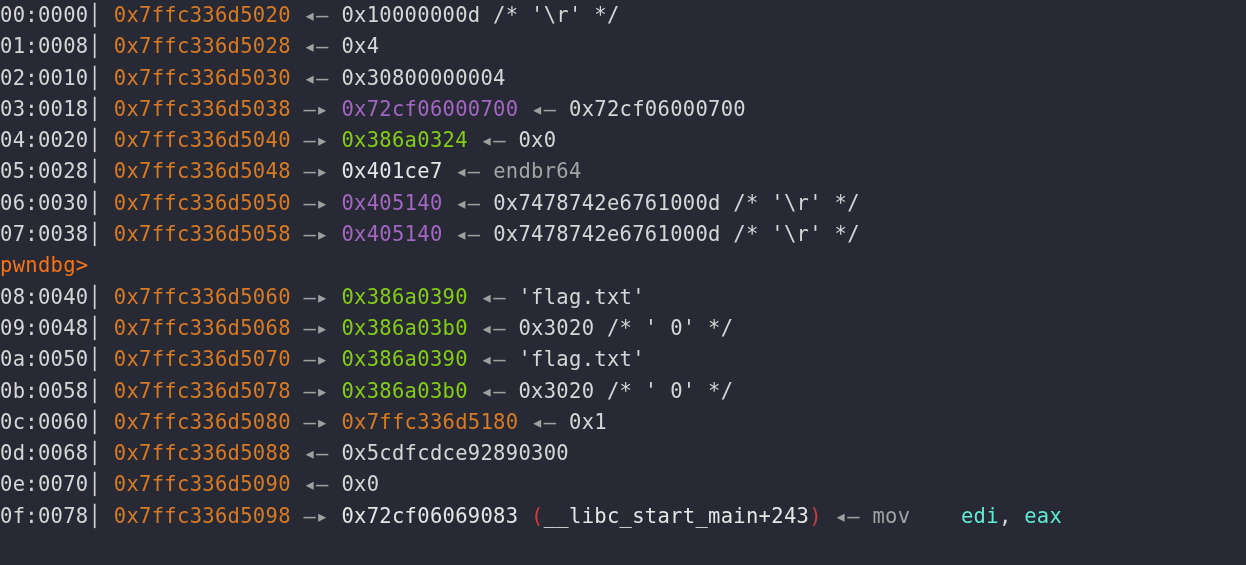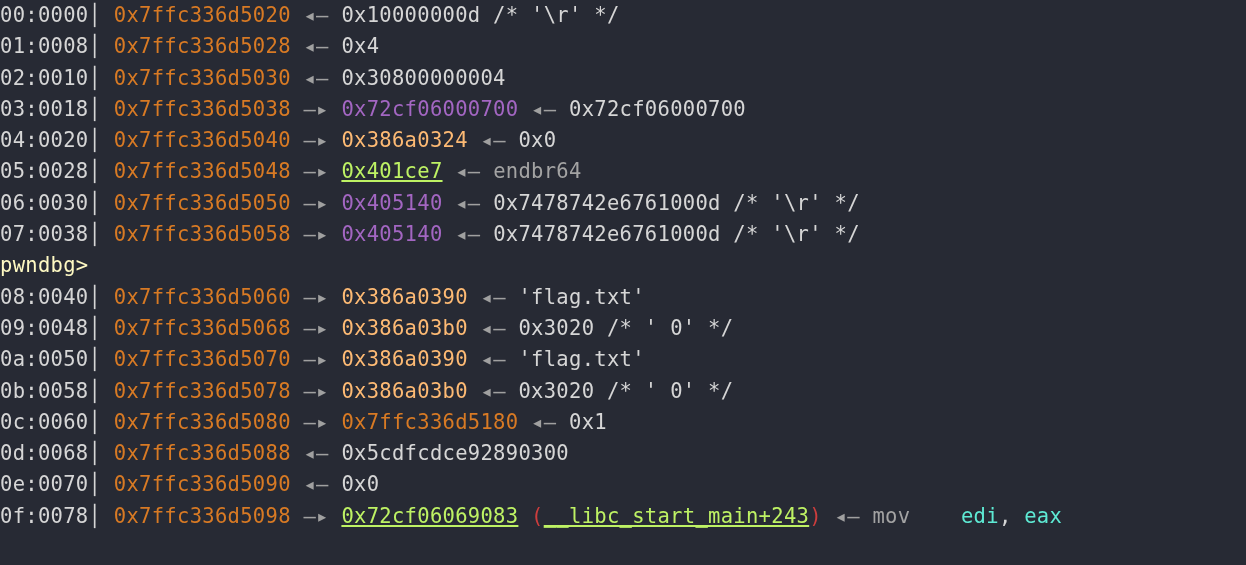--- a/index.html
+++ b/index.html
@@ -20,24 +20,24 @@
     white-space: pre;
   }
   .row {
     display: block;
   }
   .offset  { color: #d6d6d6; }
   .sep     { color: #d6d6d6; }
   .stackAddr { color: #d87a24; }
   .arrow   { color: #a0a0a0; }
   .purple  { color: #a366c2; }
-  .blue    { color: #fdba74; }
-  .red     { color: #bef264; text-decoration: underline; }
+  .blue    { color: #84cc16; }
+  .red     { color: #e5e5e5; }
   .green   { color: #a3a3a3; }
   .cyan    { color: #5eead4; }
   .white   { color: #d6d6d6; }
   .paren   { color: #cc3d3d; }
-  .prompt  { color: #fef9c3; }
+  .prompt  { color: #f97316; }
 </style>
 </head>
 <body>
 
 <div class="wrap" id="mount"><div class="row"><span class="offset">00:0000</span><span class="sep">│ </span><span class="stackAddr">0x7ffc336d5020</span> <span class="arrow">◂—</span> <span class="white">0x10000000d /* '\r' */</span></div><div class="row"><span class="offset">01:0008</span><span class="sep">│ </span><span class="stackAddr">0x7ffc336d5028</span> <span class="arrow">◂—</span> <span class="white">0x4</span></div><div class="row"><span class="offset">02:0010</span><span class="sep">│ </span><span class="stackAddr">0x7ffc336d5030</span> <span class="arrow">◂—</span> <span class="white">0x30800000004</span></div><div class="row"><span class="offset">03:0018</span><span class="sep">│ </span><span class="stackAddr">0x7ffc336d5038</span> <span class="arrow">—▸</span> <span class="purple">0x72cf06000700</span> <span class="arrow">◂—</span> <span class="white">0x72cf06000700</span></div><div class="row"><span class="offset">04:0020</span><span class="sep">│ </span><span class="stackAddr">0x7ffc336d5040</span> <span class="arrow">—▸</span> <span class="blue">0x386a0324</span> <span class="arrow">◂—</span> <span class="white">0x0</span></div><div class="row"><span class="offset">05:0028</span><span class="sep">│ </span><span class="stackAddr">0x7ffc336d5048</span> <span class="arrow">—▸</span> <span class="red">0x401ce7</span> <span class="arrow">◂—</span> <span class="green">endbr64</span></div><div class="row"><span class="offset">06:0030</span><span class="sep">│ </span><span class="stackAddr">0x7ffc336d5050</span> <span class="arrow">—▸</span> <span class="purple">0x405140</span> <span class="arrow">◂—</span> <span class="white">0x7478742e6761000d /* '\r' */</span></div><div class="row"><span class="offset">07:0038</span><span class="sep">│ </span><span class="stackAddr">0x7ffc336d5058</span> <span class="arrow">—▸</span> <span class="purple">0x405140</span> <span class="arrow">◂—</span> <span class="white">0x7478742e6761000d /* '\r' */</span></div><div class="row"><span class="prompt">pwndbg&gt;</span> </div><div class="row"><span class="offset">08:0040</span><span class="sep">│ </span><span class="stackAddr">0x7ffc336d5060</span> <span class="arrow">—▸</span> <span class="blue">0x386a0390</span> <span class="arrow">◂—</span> <span class="white">'flag.txt'</span></div><div class="row"><span class="offset">09:0048</span><span class="sep">│ </span><span class="stackAddr">0x7ffc336d5068</span> <span class="arrow">—▸</span> <span class="blue">0x386a03b0</span> <span class="arrow">◂—</span> <span class="white">0x3020 /* ' 0' */</span></div><div class="row"><span class="offset">0a:0050</span><span class="sep">│ </span><span class="stackAddr">0x7ffc336d5070</span> <span class="arrow">—▸</span> <span class="blue">0x386a0390</span> <span class="arrow">◂—</span> <span class="white">'flag.txt'</span></div><div class="row"><span class="offset">0b:0058</span><span class="sep">│ </span><span class="stackAddr">0x7ffc336d5078</span> <span class="arrow">—▸</span> <span class="blue">0x386a03b0</span> <span class="arrow">◂—</span> <span class="white">0x3020 /* ' 0' */</span></div><div class="row"><span class="offset">0c:0060</span><span class="sep">│ </span><span class="stackAddr">0x7ffc336d5080</span> <span class="arrow">—▸</span> <span class="stackAddr">0x7ffc336d5180</span> <span class="arrow">◂—</span> <span class="white">0x1</span></div><div class="row"><span class="offset">0d:0068</span><span class="sep">│ </span><span class="stackAddr">0x7ffc336d5088</span> <span class="arrow">◂—</span> <span class="white">0x5cdfcdce92890300</span></div><div class="row"><span class="offset">0e:0070</span><span class="sep">│ </span><span class="stackAddr">0x7ffc336d5090</span> <span class="arrow">◂—</span> <span class="white">0x0</span></div><div class="row"><span class="offset">0f:0078</span><span class="sep">│ </span><span class="stackAddr">0x7ffc336d5098</span> <span class="arrow">—▸</span> <span class="red">0x72cf06069083</span><span class="paren"> (</span><span class="red">__libc_start_main+243</span><span class="paren">)</span> <span class="arrow">◂—</span> <span class="green">mov   </span><span class="cyan"> edi</span><span class="white">, </span><span class="cyan">eax</span></div></div>
 
 </body></html>

